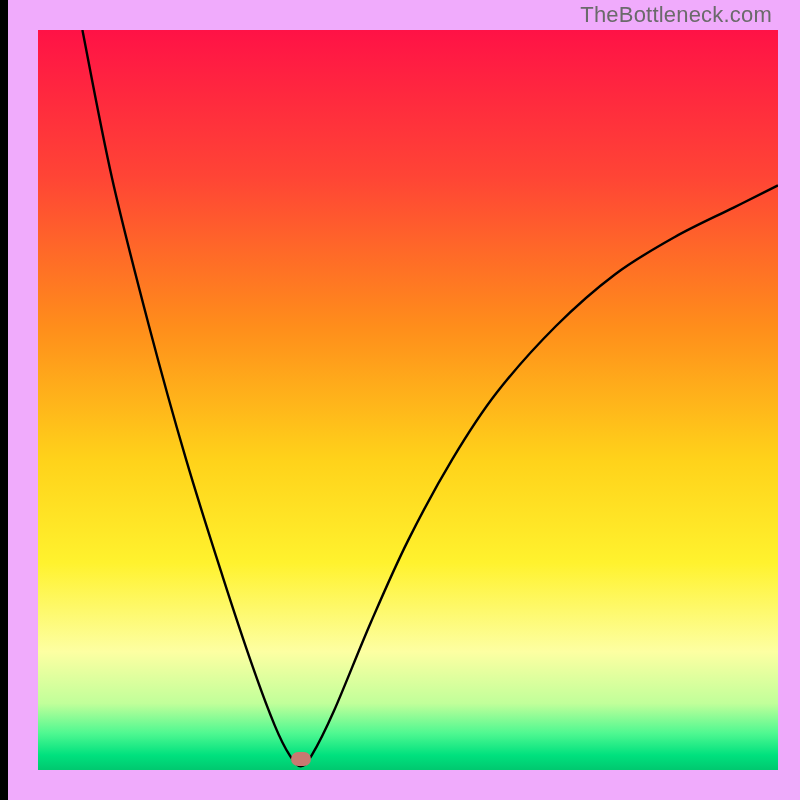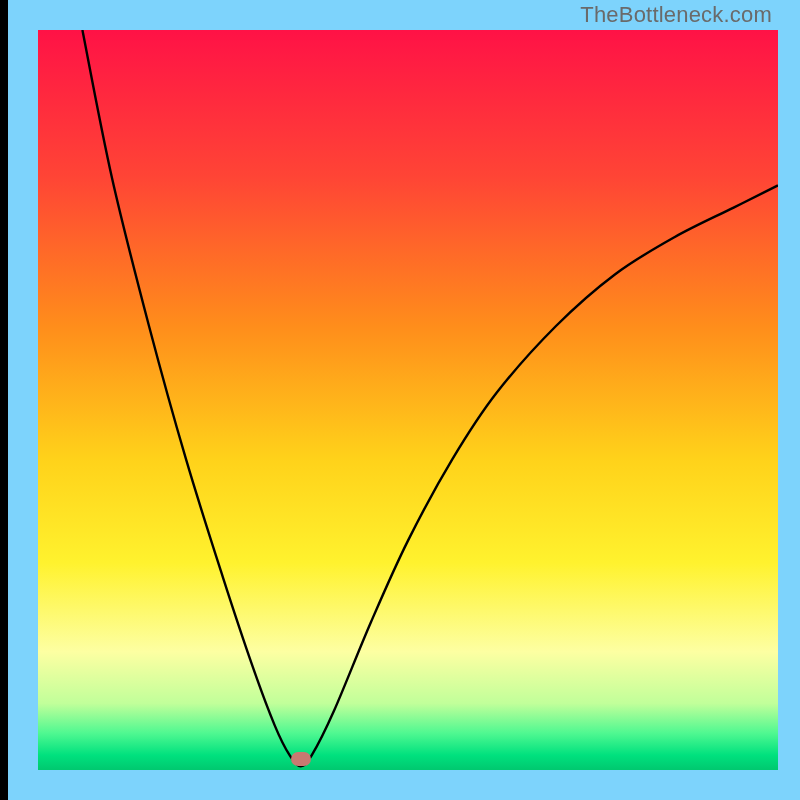--- a/index.html
+++ b/index.html
@@ -10,21 +10,21 @@
   body {
     width: 800px;
     height: 800px;
     background: #000;
     position: relative;
     font-family: Arial, Helvetica, sans-serif;
   }
   .outer {
     position: absolute;
     inset: 0;
-    background: #7dd3fc;
+    background: #f0abfc;
     margin-left: 8px;
   }
   .plot-area {
     position: absolute;
     left: 30px;
     top: 30px;
     width: 740px;
     height: 740px;
     overflow: hidden;
   }

